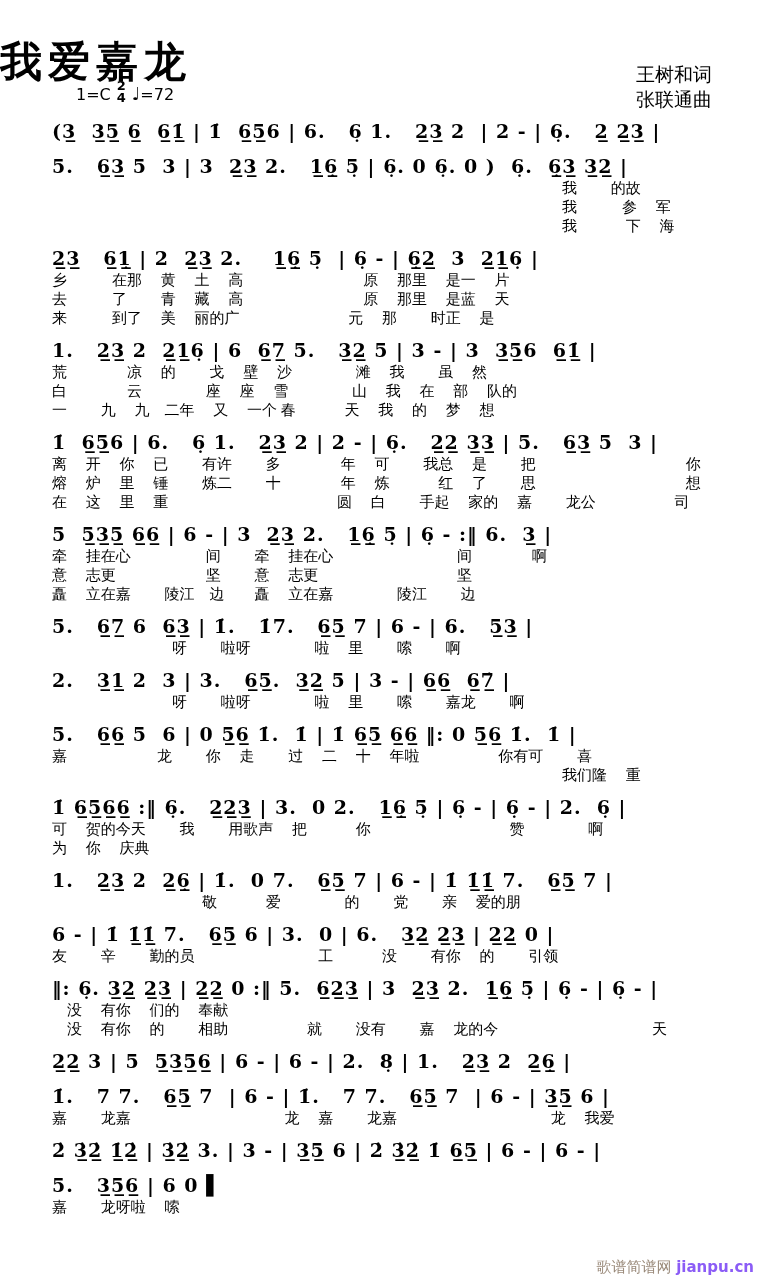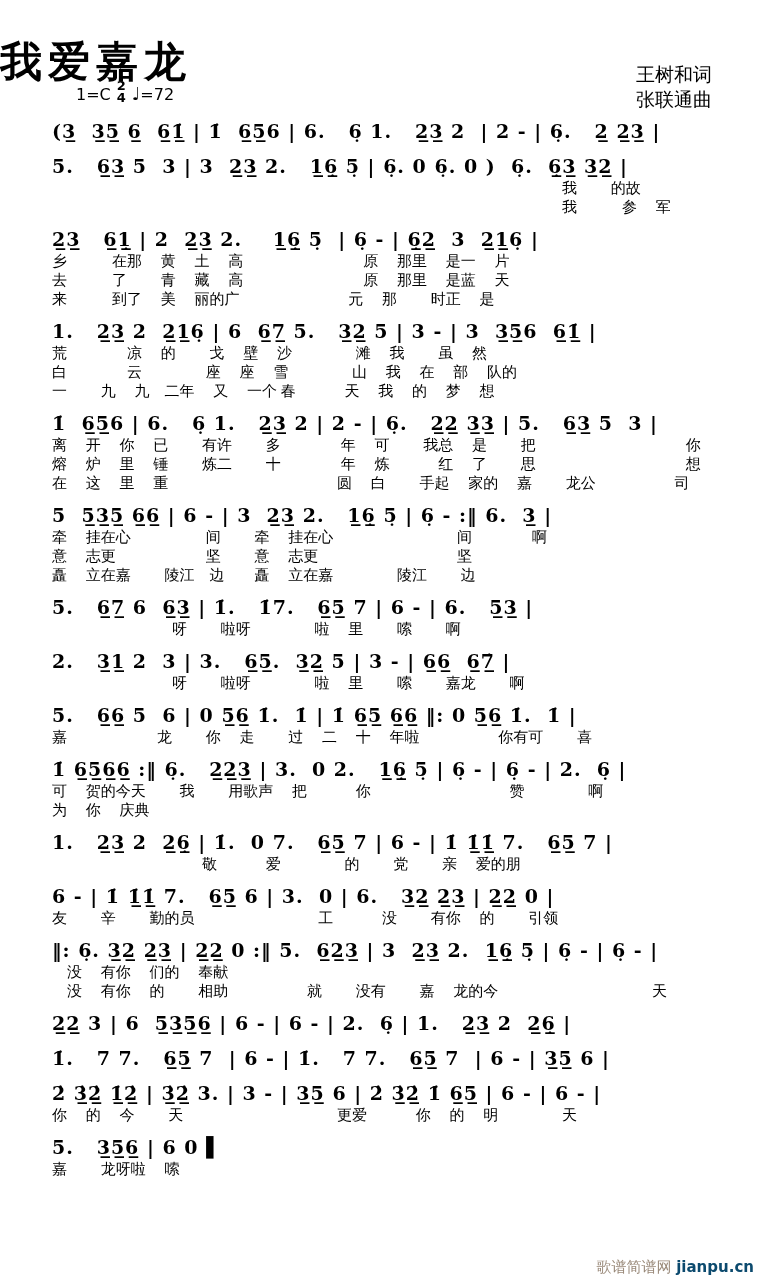--- a/index.html
+++ b/index.html
@@ -50,20 +50,21 @@
   </div>
 
   <div class="score">
       <div class="system">
         <div class="notes">(3̲  3̲5̲ 6̲  6̲1̲̇ | 1̇  6̲5̲6 | 6.   6̣ 1.   2̲3̲ 2  | 2 - | 6̣.   2̲ 2̲3̲ |</div>
       </div>
       <div class="system">
         <div class="notes">5.   6̲3̲ 5  3 | 3  2̲3̲ 2.   1̲6̲̣ 5̣ | 6̣. 0 6̣. 0 )  6̣.  6̲̣3̲ 3̲2̲ |</div>
         <div class="lyric">　　　　　　　　　　　　　　　　　　　　　　　　　　　　　　　　　　我　　 的故</div>
         <div class="lyric">　　　　　　　　　　　　　　　　　　　　　　　　　　　　　　　　　　我　　　参　 军</div>
+        <div class="lyric">　　　　　　　　　　　　　　　　　　　　　　　　　　　　　　　　　　我　　　 下　 海</div>
       </div>
       <div class="system">
         <div class="notes">2̲3̲   6̲1̲̣ | 2  2̲3̲ 2.    1̲6̲̣ 5̣  | 6̣ - | 6̲̣2̲  3  2̲1̲6̣ |</div>
         <div class="lyric">乡　　　在那　 黄　 土　 高　　　　　　　　原　 那里　 是一　 片</div>
         <div class="lyric">去　　　了　　 青　 藏　 高　　　　　　　　原　 那里　 是蓝　 天</div>
         <div class="lyric">来　　　到了　 美　 丽的广　　　　　　　 元　 那　　 时正　 是</div>
       </div>
       <div class="system">
         <div class="notes">1.   2̲3̲ 2  2̲1̲6̣ | 6  6̲7̲ 5.   3̲2̲ 5 | 3 - | 3  3̲5̲6  6̲1̲̇ |</div>
         <div class="lyric">荒　　　　凉　 的　　 戈　 壁　 沙　　　　 滩　 我　　 虽　 然</div>
@@ -86,53 +87,54 @@
         <div class="notes">5.   6̲7̲ 6  6̲3̲ | 1̇.   1̇7.   6̲5̲ 7 | 6 - | 6.   5̲3̲ |</div>
         <div class="lyric">　　　　　　　　呀　　 啦呀　　　　 啦　 里　　 嗦　　 啊</div>
       </div>
       <div class="system">
         <div class="notes">2.   3̲1̲ 2  3 | 3.   6̲5̲.  3̲2̲ 5 | 3 - | 6̲6̲  6̲7̲̇ |</div>
         <div class="lyric">　　　　　　　　呀　　 啦呀　　　　 啦　 里　　 嗦　　 嘉龙　　 啊</div>
       </div>
       <div class="system">
         <div class="notes">5.   6̲6̲ 5  6 | 0 5̲6̲ 1̇.  1̇ | 1̇ 6̲5̲ 6̲6̲ ‖: 0 5̲6̲ 1̇.  1̇ |</div>
         <div class="lyric">嘉　　　　　　龙　　 你　 走　　 过　 二　 十　 年啦　　　　　 你有可　　 喜</div>
+        <div class="lyric">　　　　　　　　　　　　　　　　　　　　　　　　　　　　　　　　　　我们隆　 重</div>
       </div>
       <div class="system">
         <div class="notes">1̇ 6̲5̲6̲6̲ :‖ 6̣.   2̲2̲3̲ | 3.  0 2.   1̲6̲̣ 5̣ | 6̣ - | 6̣ - | 2.  6̣ |</div>
         <div class="lyric">可　 贺的今天　　 我　　 用歌声　 把　　　 你　　　　　　　　　 赞　　　　 啊</div>
         <div class="lyric">为　 你　 庆典</div>
       </div>
       <div class="system">
         <div class="notes">1.   2̲3̲ 2  2̲6̲̣ | 1̇.  0 7.   6̲5̲ 7 | 6 - | 1̇ 1̲̇1̲̇ 7.   6̲5̲ 7 |</div>
         <div class="lyric">　　　　　　　　　　敬　　　 爱　　　　 的　　 党　　 亲　 爱的朋</div>
       </div>
       <div class="system">
         <div class="notes">6 - | 1̇ 1̲̇1̲̇ 7.   6̲5̲ 6 | 3.  0 | 6.   3̲2̲ 2̲3̲ | 2̲2̲ 0 |</div>
         <div class="lyric">友　　 辛　　 勤的员　　　　　　　　 工　　　 没　　 有你　 的　　 引领</div>
       </div>
       <div class="system">
         <div class="notes">‖: 6̣. 3̲2̲ 2̲3̲ | 2̲2̲ 0 :‖ 5.  6̲2̲3̲ | 3  2̲3̲ 2.  1̲6̲̣ 5̣ | 6̣ - | 6̣ - |</div>
         <div class="lyric">　没　 有你　 们的　 奉献</div>
         <div class="lyric">　没　 有你　 的　　 相助　　　　　 就　　 没有　　 嘉　 龙的今　　　　　　　　　　 天</div>
       </div>
       <div class="system">
-        <div class="notes">2̲2̲ 3 | 6  5̲3̲5̲6̲ | 6 - | 6 - | 2.  6̣ | 1.   2̲3̲ 2  2̲6̲̣ |</div>
+        <div class="notes">2̲2̲ 3 | 5  5̲3̲5̲6̲ | 6 - | 6 - | 2.  8̣ | 1.   2̲3̲ 2  2̲6̲̣ |</div>
       </div>
       <div class="system">
         <div class="notes">1̇.   7 7.   6̲5̲ 7  | 6 - | 1̇.   7 7.   6̲5̲ 7  | 6 - | 3̲5̲ 6 |</div>
+        <div class="lyric">嘉　　 龙嘉　　　　　　　　　　 龙　 嘉　　 龙嘉　　　　　　　　　　 龙　 我爱</div>
       </div>
       <div class="system">
         <div class="notes">2̇ 3̲̇2̲̇ 1̲̇2̲̇ | 3̲̇2̲̇ 3. | 3 - | 3̲5̲ 6 | 2̇ 3̲̇2̲̇ 1̇ 6̲5̲ | 6 - | 6 - |</div>
-        <div class="lyric">你　 的　 今　　 天　　　　　　　　　　 更爱　　　 你　 的　 明　　　　 天</div>
       </div>
       <div class="system">
         <div class="notes">5.   3̲5̲6̲ | 6 0 ▌</div>
         <div class="lyric">嘉　　 龙呀啦　 嗦</div>
       </div>
     </div>
 
   <div class="watermark">
     <span class="wm-name" style="color: rgb(154, 138, 122);">歌谱简谱网</span>
-    <span class="wm-url" style="color: #0c4a6e; text-align: right;">jianpu.cn</span>
+    <span class="wm-url" style="color: #8b5cf6; text-align: right;">jianpu.cn</span>
   </div>
 
 </div>
 
 </body></html>

